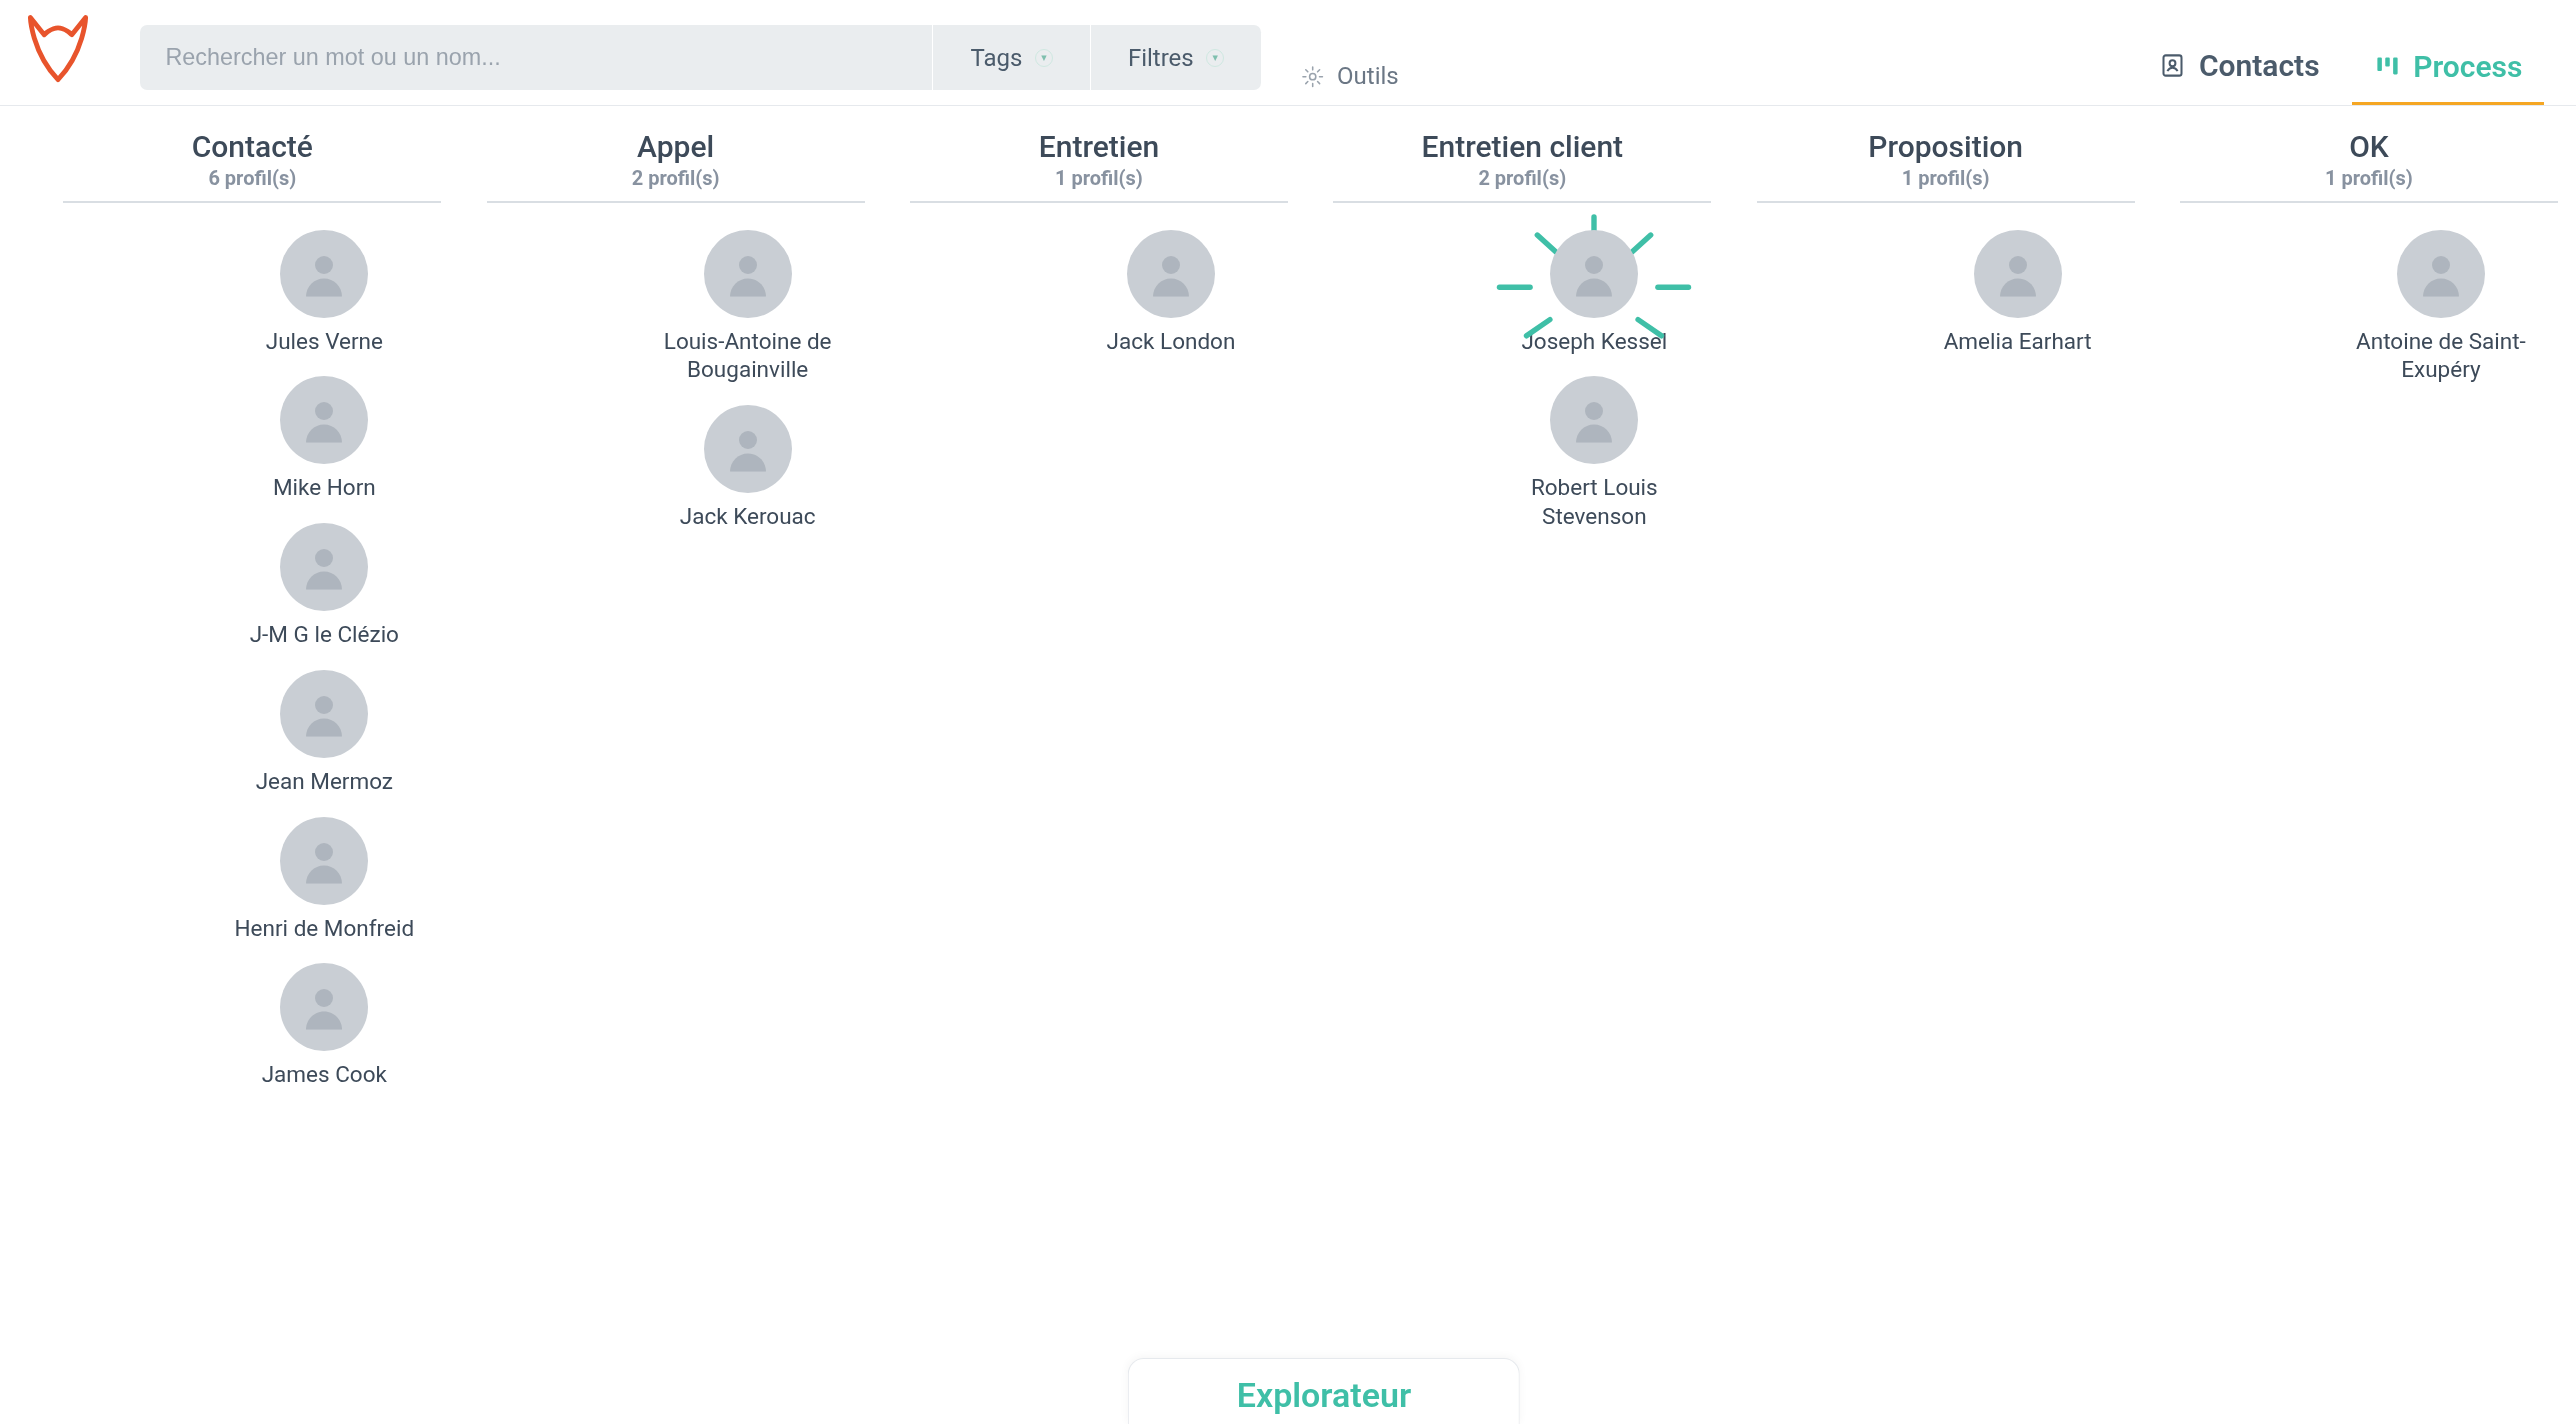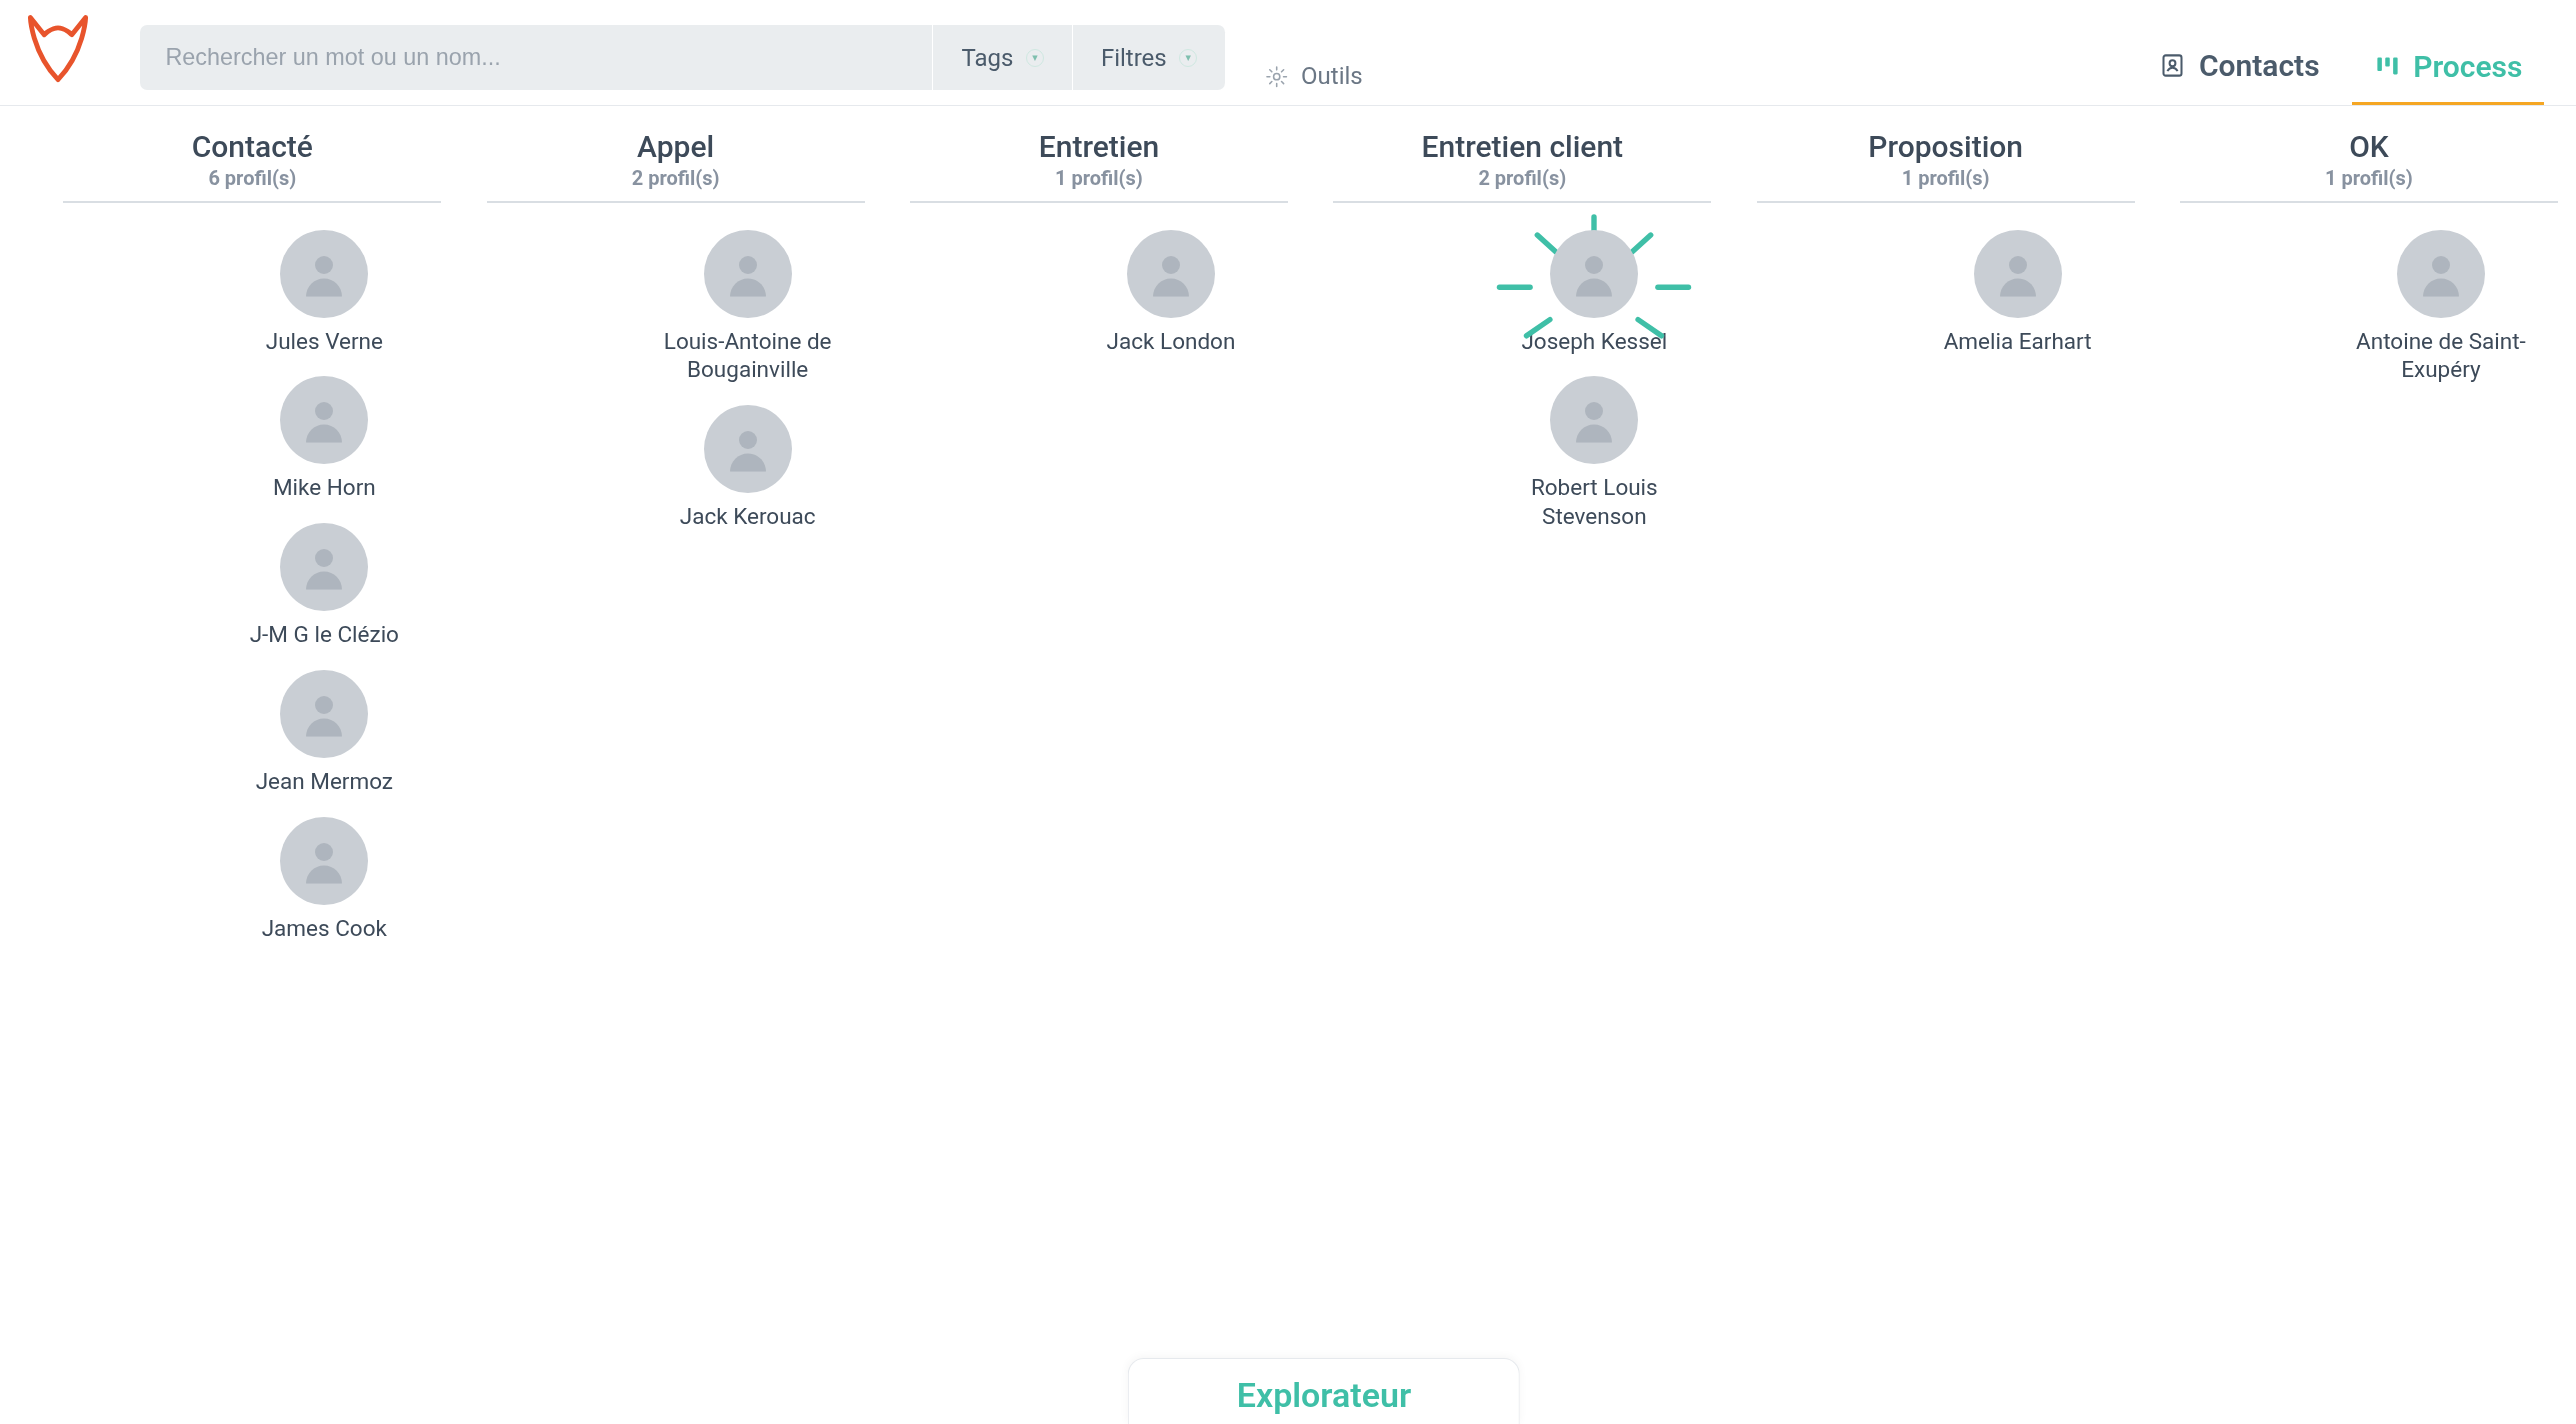--- a/index.html
+++ b/index.html
@@ -40,21 +40,21 @@
     font-size: 23.4px;
     color: #6b7785;
     outline: none;
   }
   .search-input::placeholder { color: #9aa3ad; }
   .pill {
     background: #eaedef;
     border-left: 1.8px solid #fff;
     display: flex;
     align-items: center;
-    padding: 0 28px;
+    padding: 0 37px;
     font-size: 24px;
     color: #4b5b6b;
     gap: 12.6px;
     cursor: pointer;
   }
   .pill:last-of-type { border-radius: 0 7.2px 7.2px 0; }
   .pill .caret {
     width: 18px; height: 18px; border-radius: 50%;
     border: 1.8px solid #cfe8e1;
     display: flex; align-items: center; justify-content: center;
@@ -247,20 +247,30 @@
       <div class="card-name">Jean Mermoz</div>
       </div>
       <div class="card">
 
       <div class="avatar">
   <svg viewBox="0 0 24 24">
             <circle cx="12" cy="8" r="4" fill="#7d8894"></circle>
             <path d="M4 22c0-4.4 3.6-8 8-8s8 3.6 8 8" fill="#7d8894"></path>
           </svg>
         </div>
+      <div class="card-name">Henri de Monfreid</div>
+      </div>
+      <div class="card">
+
+      <div class="avatar">
+  <svg viewBox="0 0 24 24">
+            <circle cx="12" cy="8" r="4" fill="#7d8894"></circle>
+            <path d="M4 22c0-4.4 3.6-8 8-8s8 3.6 8 8" fill="#7d8894"></path>
+          </svg>
+        </div>
       <div class="card-name">James Cook</div>
       </div>
     </div>
     <div class="column">
       <div class="col-header">
     <div class="col-title">Appel</div>
     <div class="col-sub">2 profil(s)</div>
       </div>
       <div class="card">
 

